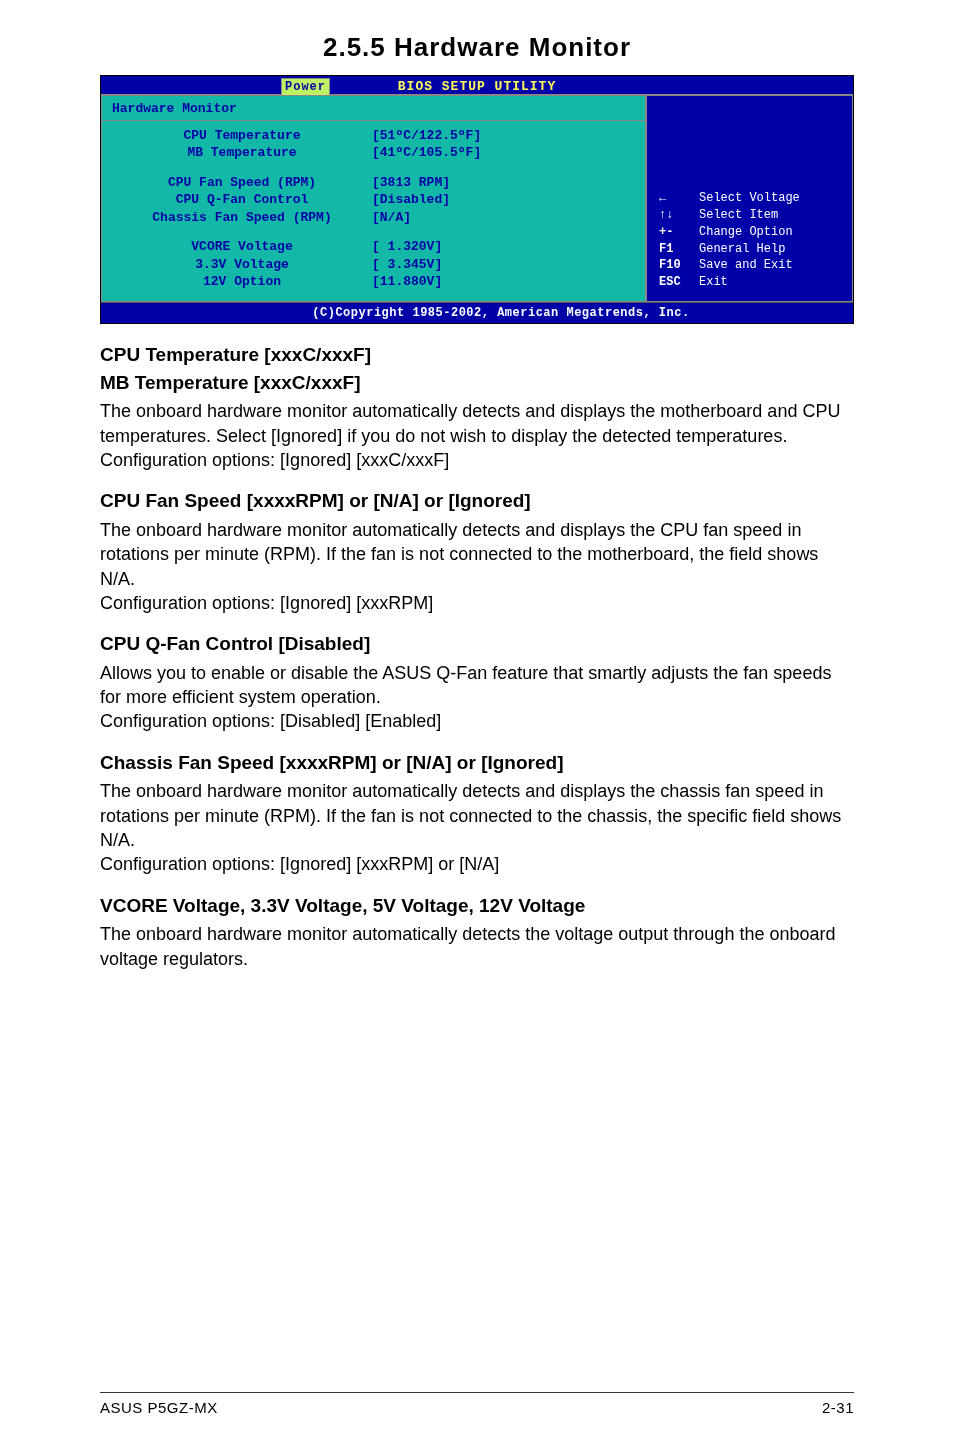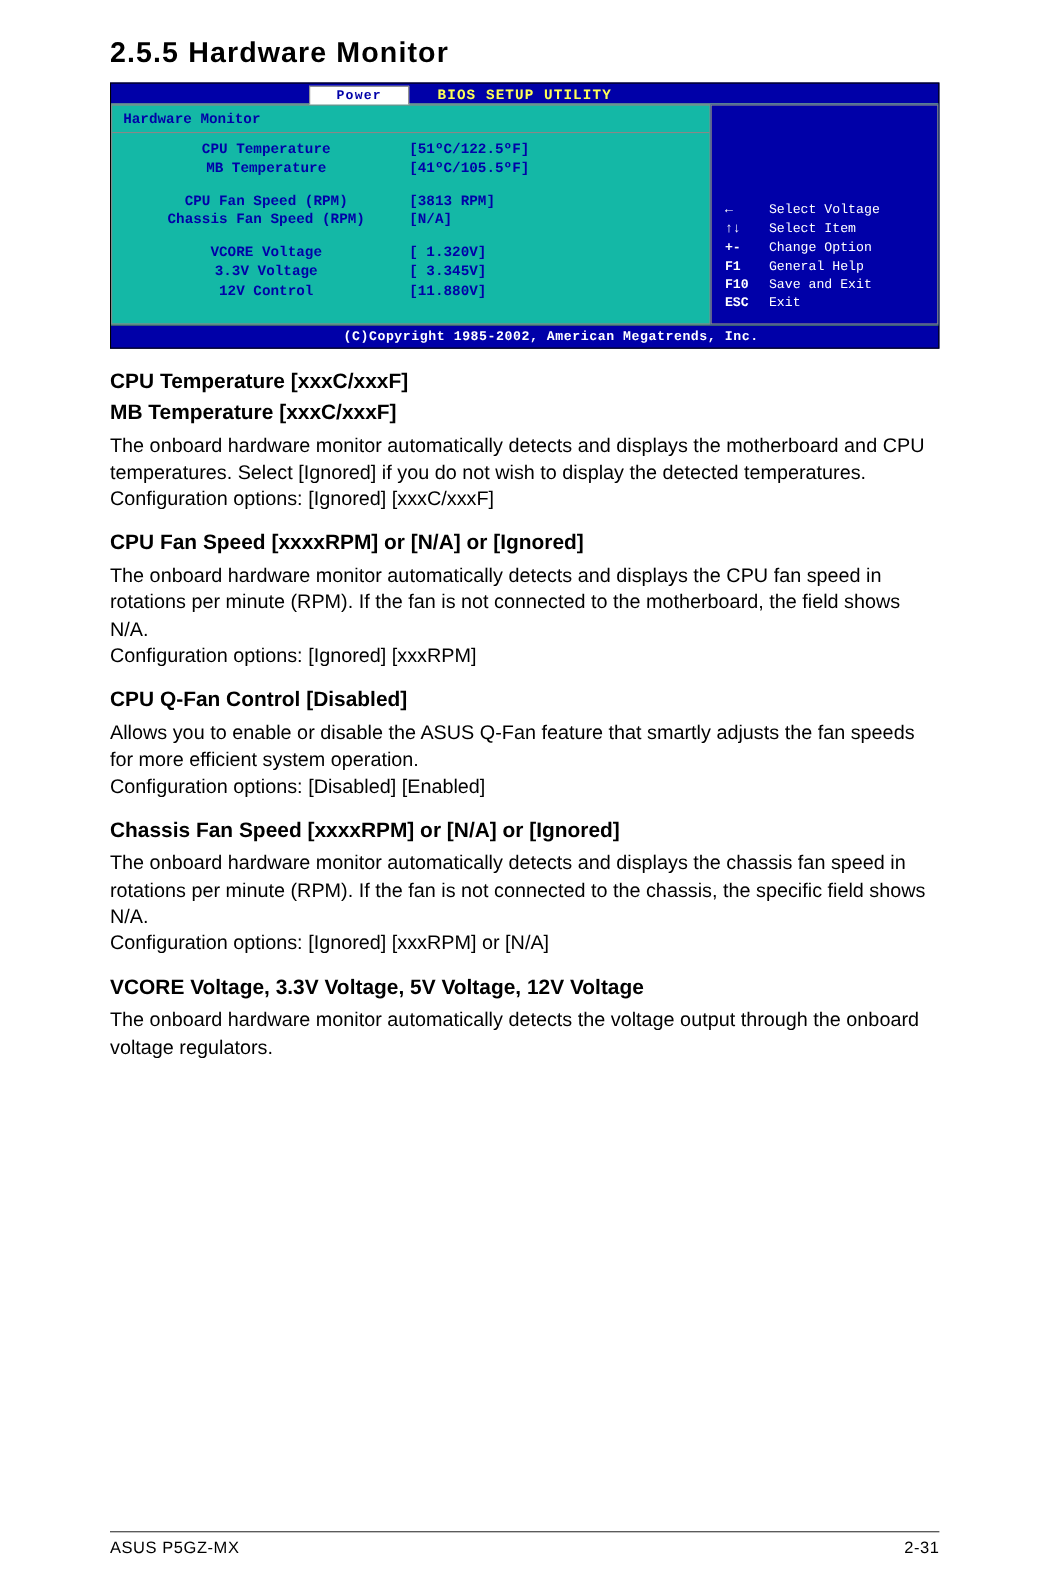--- a/index.html
+++ b/index.html
@@ -16,20 +16,21 @@
       box-sizing: border-box;
       padding: 30px 100px 20px 100px;
       position: relative;
     }
     h1.section-number {
       font-family: Arial, Helvetica, sans-serif;
       font-size: 26px;
       font-weight: bold;
       margin: 0 0 10px 0;
       letter-spacing: 1px;
+      text-align: center;
     }
     
     .bios-shell {
       border: 1px solid #000;
       background: #0000a8;
       font-family: "Courier New", monospace;
       font-size: 13px;
       color: #fff;
       margin-bottom: 18px;
     }
@@ -40,23 +41,23 @@
       padding: 2px 0 0 0;
       position: relative;
       height: 16px;
       font-size: 13px;
       letter-spacing: 1px;
     }
     .bios-tab {
       position: absolute;
       left: 180px;
       bottom: -1px;
-      background: #ffffff;
-      color: #0000a8;
-      padding: 0px 24px;
+      background: #bef264;
+      color: #0000a8;
+      padding: 0px 3px;
       font-family: "Courier New", monospace;
       font-weight: bold;
       font-size: 12px;
       border-top: 1px solid #888;
       border-left: 1px solid #888;
       border-right: 1px solid #888;
       text-align: right;
     }
     .bios-body {
       display: flex;
@@ -178,34 +179,38 @@
             <div class="kv-row">
               <span class="k">MB Temperature</span>
               <span class="v">[41ºC/105.5ºF]</span>
             </div>
             <div style="height: 12px;"></div>
             <div class="kv-row">
               <span class="k">CPU Fan Speed (RPM)</span>
               <span class="v">[3813 RPM]</span>
             </div>
             <div class="kv-row">
+              <span class="k">CPU Q-Fan Control</span>
+              <span class="v">[Disabled]</span>
+            </div>
+            <div class="kv-row">
               <span class="k">Chassis Fan Speed (RPM)</span>
               <span class="v">[N/A]</span>
             </div>
             <div style="height: 12px;"></div>
             <div class="kv-row">
               <span class="k">VCORE Voltage</span>
               <span class="v">[ 1.320V]</span>
             </div>
             <div class="kv-row">
               <span class="k">3.3V Voltage</span>
               <span class="v">[ 3.345V]</span>
             </div>
             <div class="kv-row">
-              <span class="k">12V Control</span>
+              <span class="k">12V Option</span>
               <span class="v">[11.880V]</span>
             </div>
           </div>
       </div>
       <div class="bios-right">
         <div class="bios-right-content" id="bios-nav">
             <div class="nav-line">
               <span class="sym">←</span>
               <span>Select Voltage</span>
             </div>

